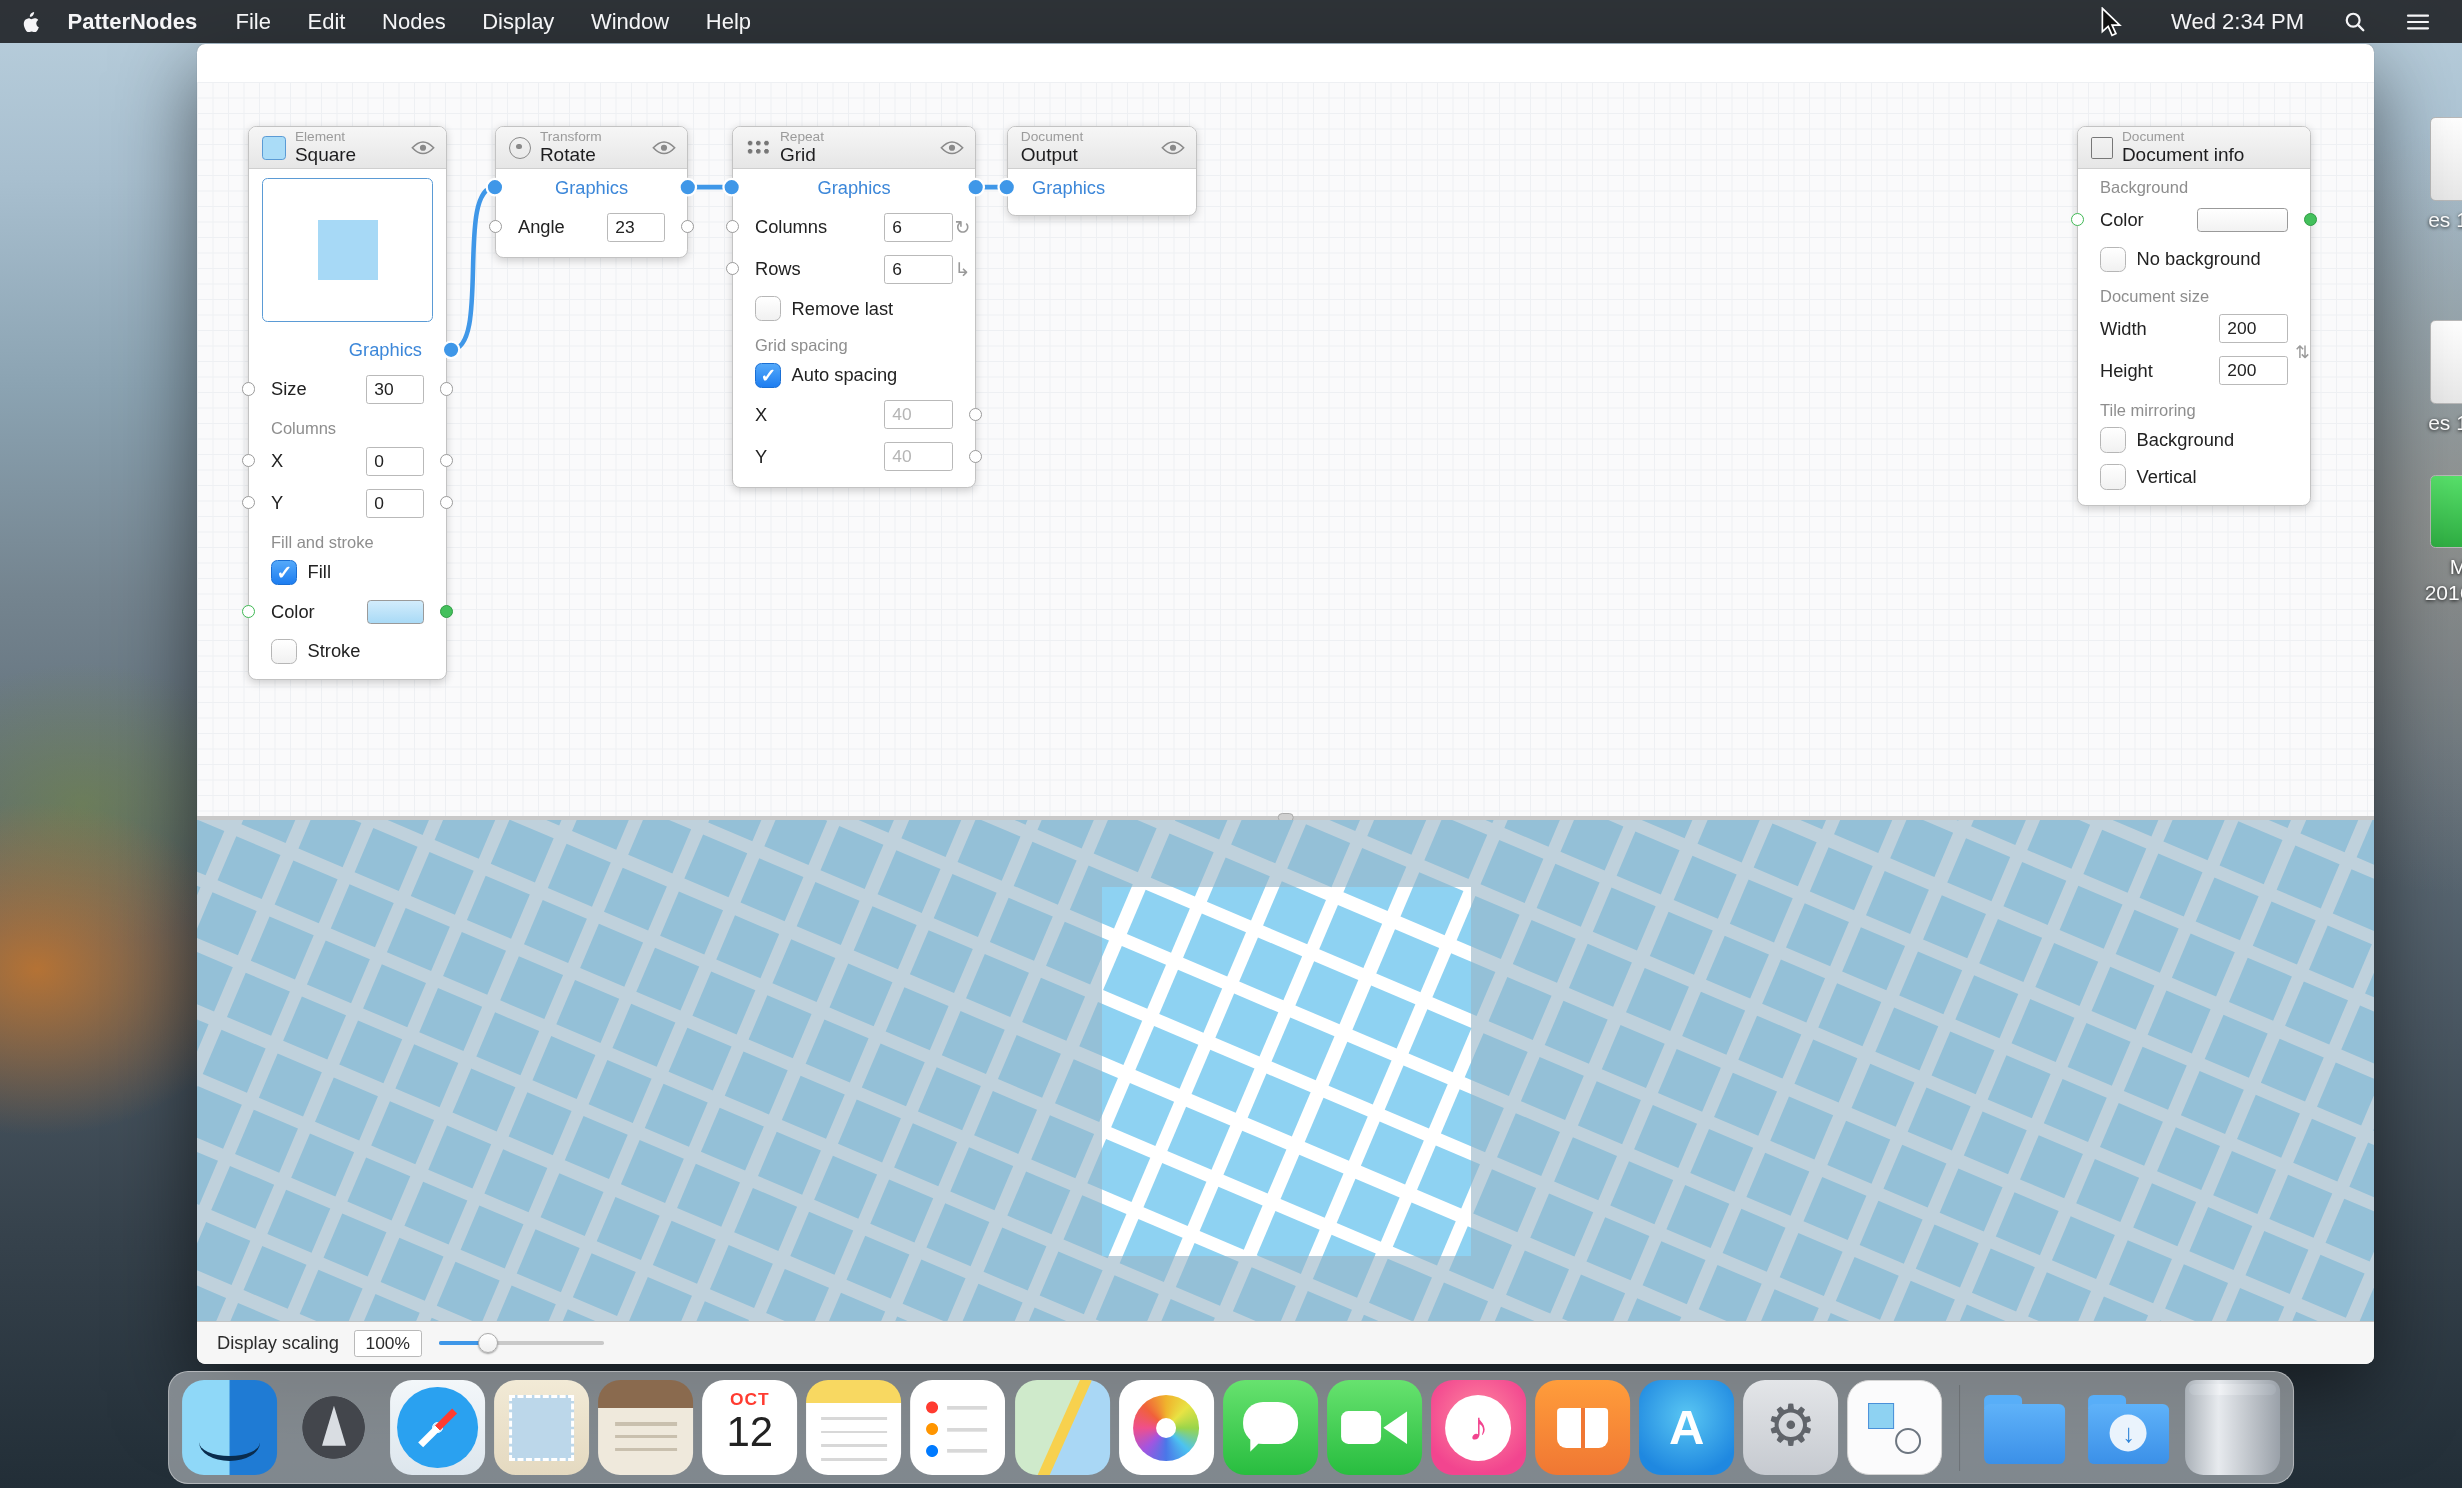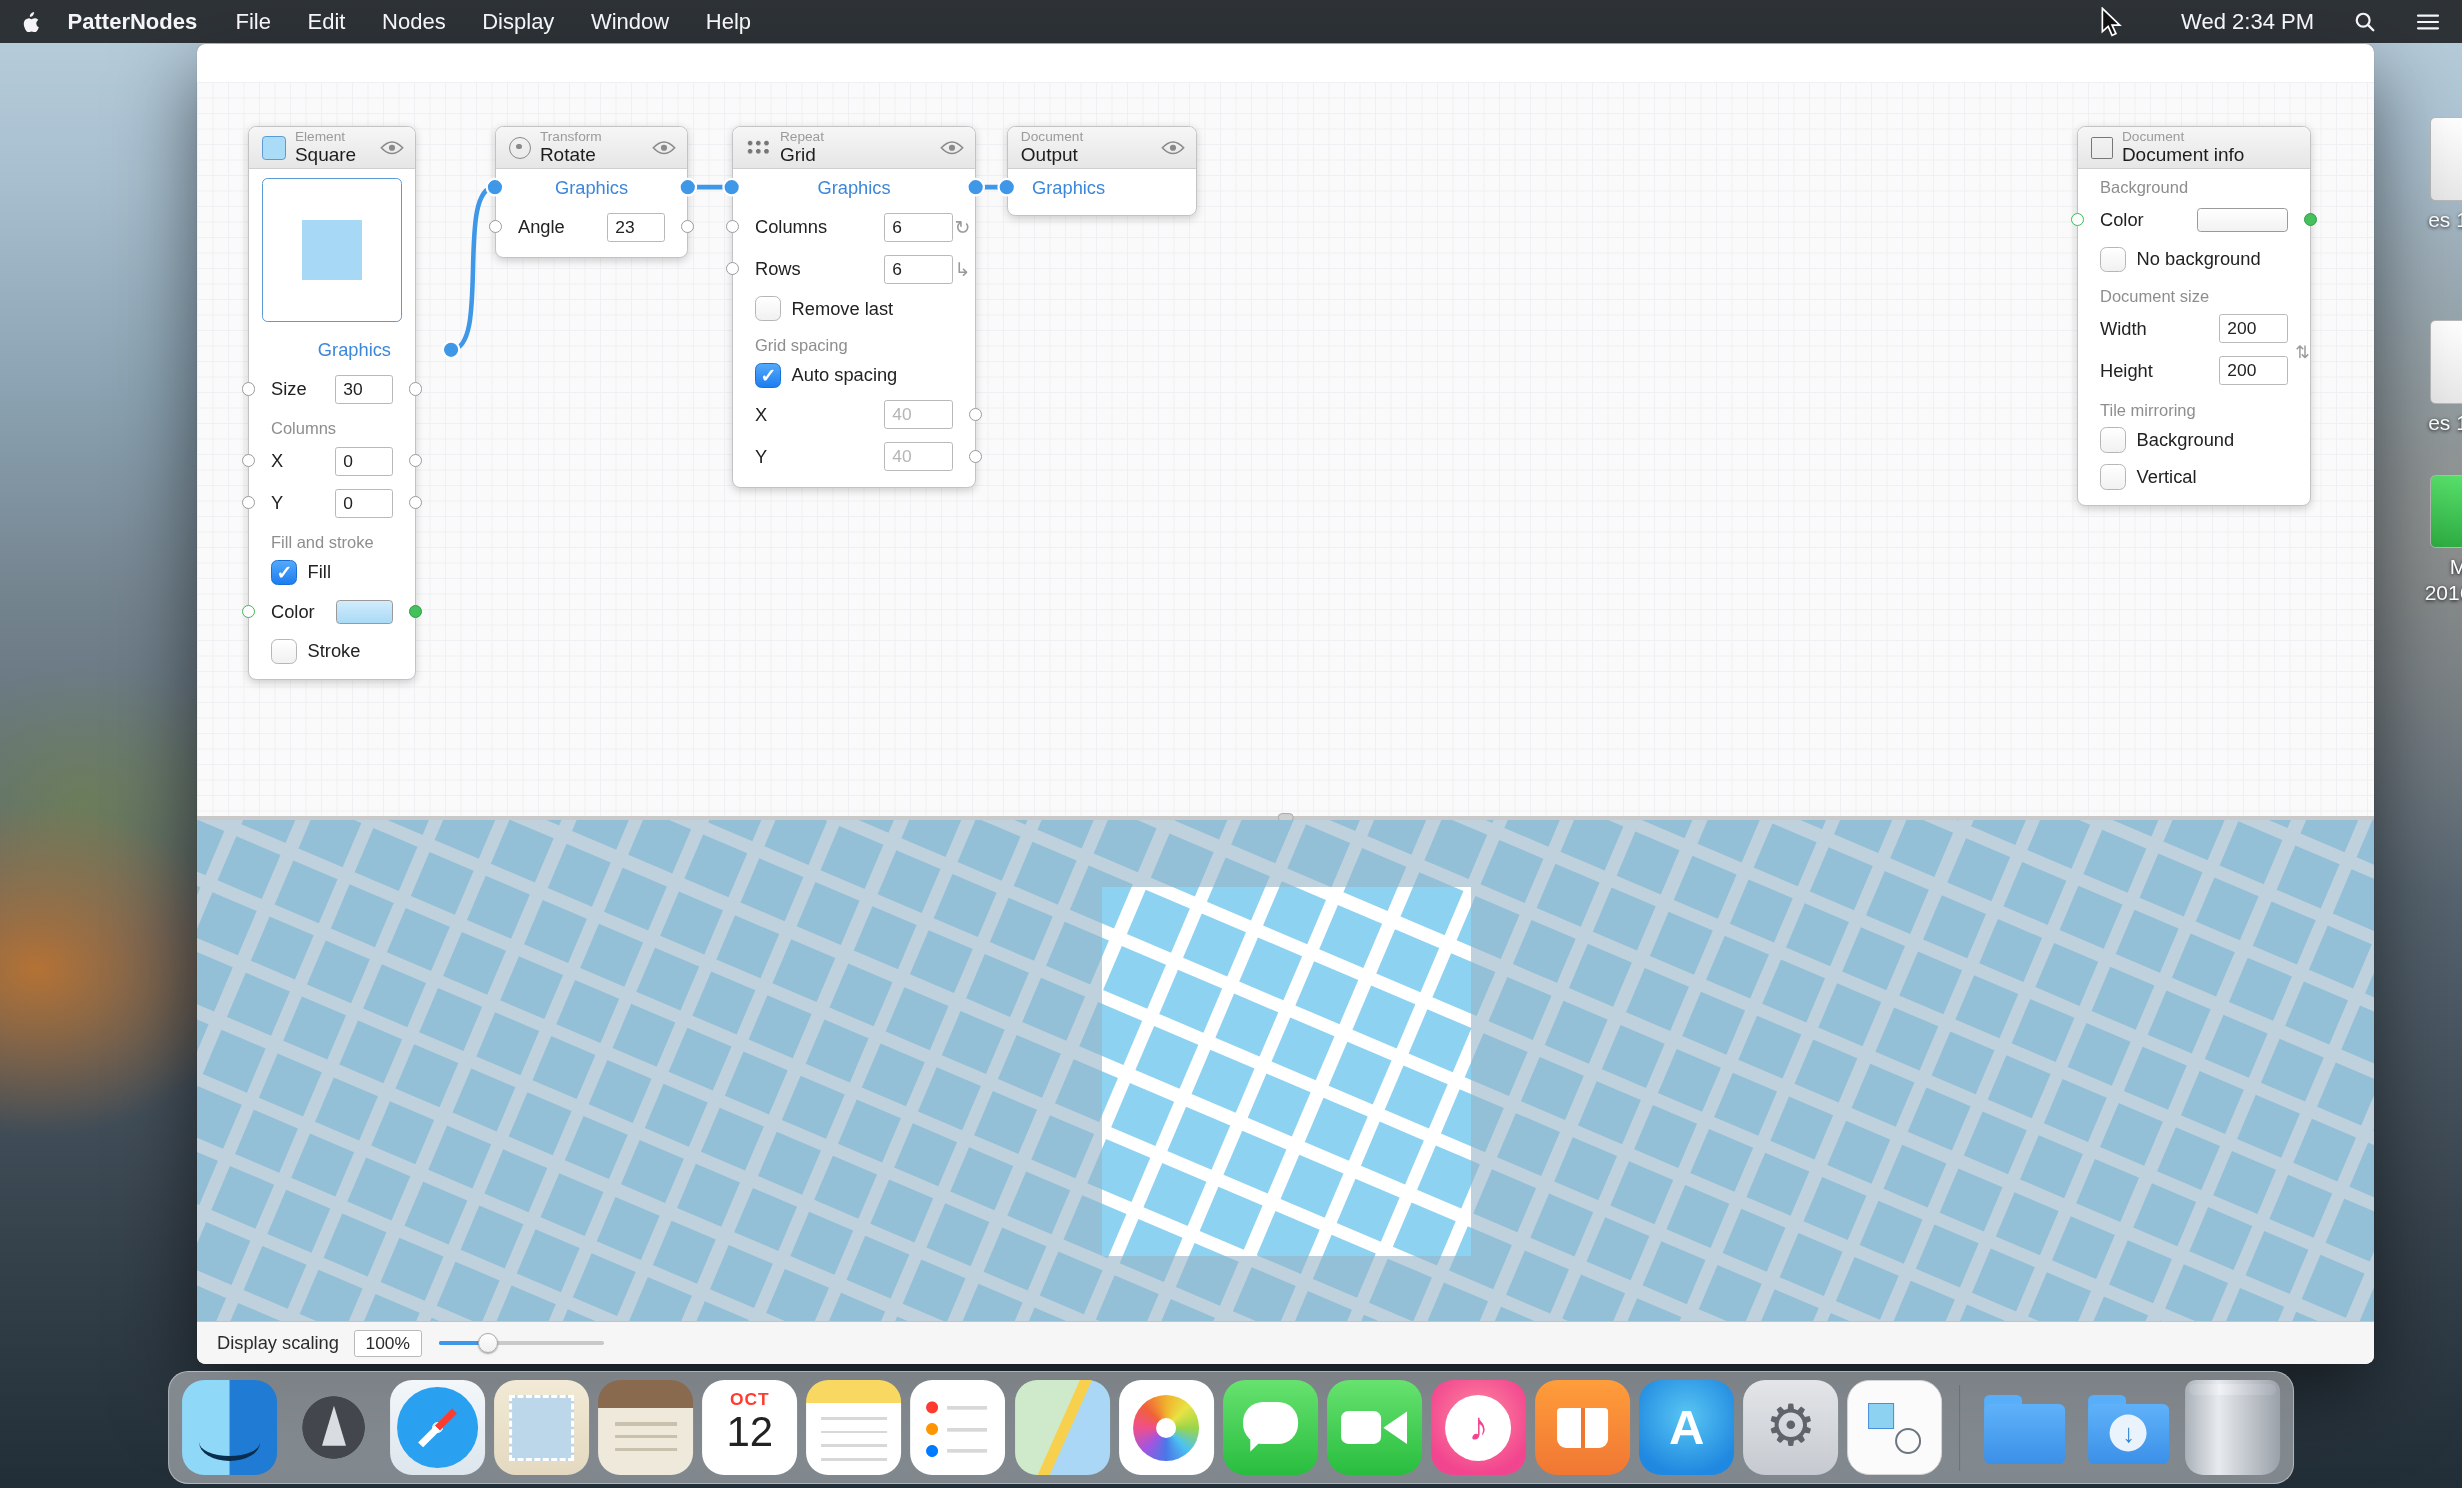--- a/index.html
+++ b/index.html
@@ -12,21 +12,21 @@
       radial-gradient(ellipse 384px 512px at 2462px 512px, rgba(158,146,132,0.55), rgba(158,146,132,0) 75%),
       linear-gradient(180deg,#b9cfdd 0%, #a8bfcf 12%, #8ba3b2 26%, #74848f 40%, #5d6b76 55%, #485560 70%, #36424c 83%, #222e37 100%);
   }
 
   
   .menubar { position:absolute; left:0; top:0; width:2462px; height:43px; background:rgba(26,28,32,0.88);
     display:flex; align-items:center; color:#f5f5f7; font-size:22px; z-index:50; }
   .menubar .apple { margin:0 9.1px 0 22px; display:flex; align-items:center; }
   .menubar .appname { font-weight:bold; padding:0 20px; }
   .menubar .mitem { padding:0 18.3px; }
-  .menubar .right { margin-left:auto; display:flex; align-items:center; gap:40px; padding-right:22px; }
+  .menubar .right { margin-left:auto; display:flex; align-items:center; gap:40px; padding-right:32px; }
   .mb-icon { display:flex; align-items:center; }
 
   
   .desk-item { position:absolute; width:119px; text-align:center; z-index:1; }
   .desk-item .dicon { width:71px; height:84px; margin:0 auto 5.5px auto; background:linear-gradient(#ffffff,#e8e8e8); border:0.9px solid #b9b9b9; border-radius:5.5px; }
   .desk-item .dicon.green { background:linear-gradient(#57e06a,#2fae43); height:73px; }
   .desk-label { color:#fff; font-size:21px; text-shadow:0 0.9px 3.7px rgba(0,0,0,0.85); line-height:1.25; }
 
   
   .window { position:absolute; left:197px; top:44px; width:2177px; height:1320px; background:#fff;
@@ -249,21 +249,21 @@
 <div class="desk-item" style="left:2406px; top:475px;">
   <div class="dicon green"></div>
   <div class="desk-label">МА</div>
   <div class="desk-label">2016.pdf</div>
 </div>
 
 <div class="window">
 
   <div class="canvas">
 
-    <div class="node" style="left:51px; top:44px; width:168px;">
+    <div class="node" style="left:51px; top:44px; width:199px;">
       <div class="node-header">
         <span class="hicon sq-icon"></span>
         <span class="htext">
           <span class="node-cat">Element</span>
           <span class="node-title">Square</span>
         </span>
         <span class="eye">
           <svg width="24" height="15.5" viewBox="0 0 24 16">
               <path d="M1 8 Q12 -4 23 8 Q12 20 1 8 Z" fill="none" stroke="#8a8a8a" stroke-width="1.6"></path>
               <circle cx="12" cy="8" r="3.2" fill="#8a8a8a"></circle>

